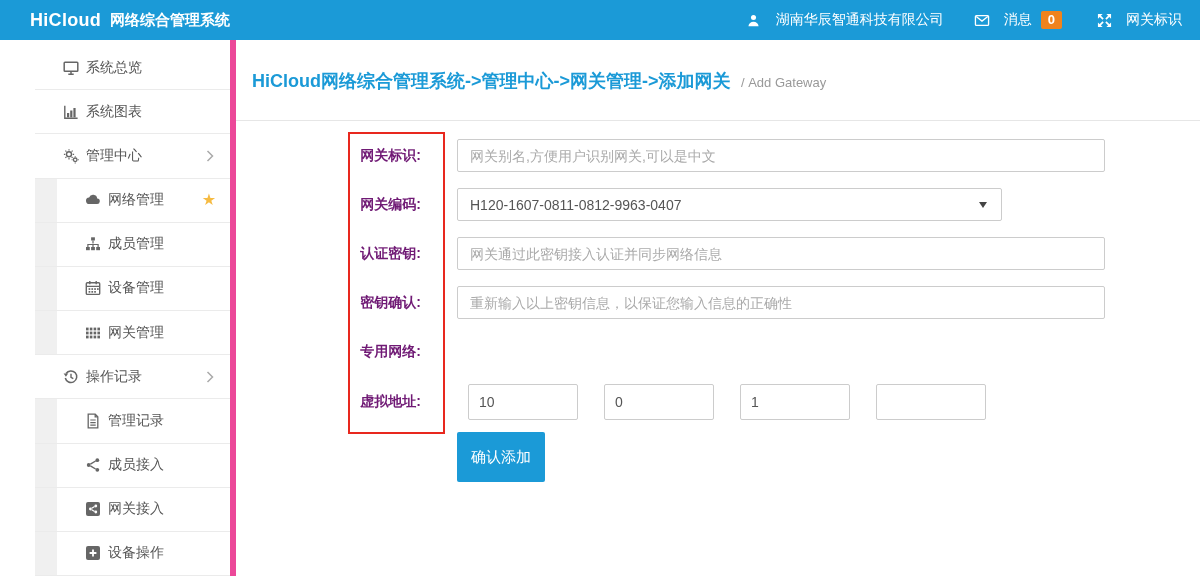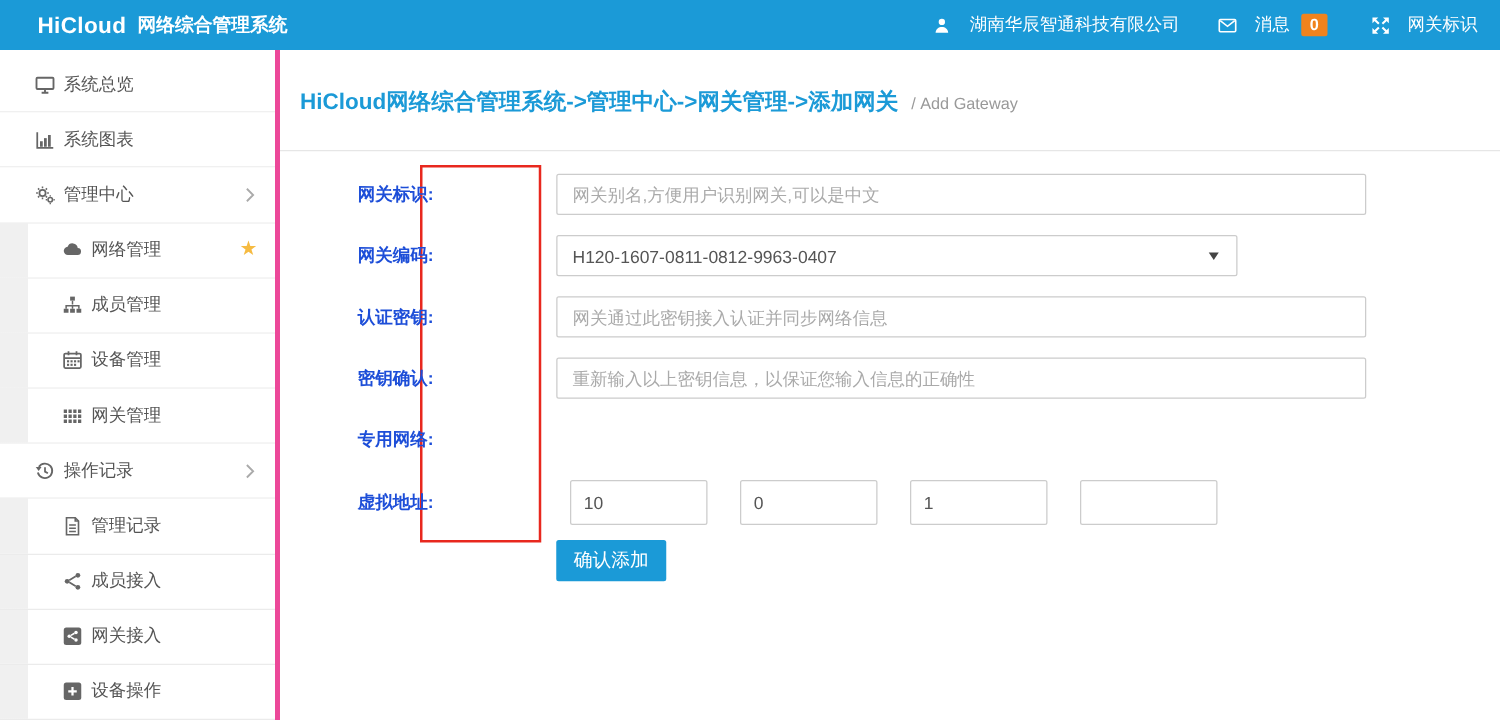--- a/index.html
+++ b/index.html
@@ -15,21 +15,21 @@
   .tb-group { display:flex; align-items:center; gap:7px; cursor:pointer; }
   .tb-company { margin-right:30px; }
   .tb-messages { margin-right:34px; }
   .badge { background:#f0831d; color:#fff; font-weight:bold; font-size:13px;
            padding:1px 7px 2px; border-radius:2px; margin-left:2px; }
 
   
   .wrapper { display:flex; height:536px; }
 
   
-  .sidebar { width:224px; flex:none; background:#fff; border-right:4px solid #ec4899; }
+  .sidebar { width:201px; flex:none; background:#fff; border-right:6px solid #ec4899;margin-left:35px; }
   .nav { list-style:none; height:100%; display:flex; flex-direction:column; padding-top:6px; }
   .nav-item { flex:1; position:relative; display:flex; align-items:center;
               padding-left:28px; border-bottom:1px solid #ebebeb; color:#555;
               font-size:14px; cursor:pointer; background:#fff; }
   .nav-item.sub { padding-left:50px;
                   background:linear-gradient(90deg,#f0f0f0 22px,#ffffff 22px); }
   .nav-icon { width:16px; height:16px; margin-right:7px; display:inline-flex;
               align-items:center; justify-content:center; flex:none; }
   .nav-chevron { position:absolute; right:16px; display:inline-flex; }
   .nav-star { position:absolute; right:14px; color:#f6bb42; font-size:16px; line-height:1; }
@@ -40,38 +40,38 @@
   .crumb-path { color:#1b9ad7; font-size:18px; font-weight:bold; }
   .crumb-suffix { color:#999; font-size:13px; margin-left:6px; }
   .divider { position:absolute; top:80px; left:0; right:0; border-top:1px solid #e6e6e6; }
 
   .red-box { position:absolute; left:112px; top:92px; width:97px; height:302px;
              border:2px solid #e8281e; pointer-events:none; }
 
   .gateway-form { position:absolute; top:99px; left:0; right:0; }
   .form-row { display:flex; align-items:center; height:33px; margin-bottom:16px; }
   .form-row.ip-row { height:36px; margin-bottom:12px; }
-  .form-label { width:221px; flex:none; text-align:center; padding-right:36px;
-                font-size:14px; font-weight:bold; color:#1d4ed8; }
+  .form-label { width:221px; flex:none; text-align:right; padding-right:36px;
+                font-size:14px; font-weight:bold; color:#701a75; }
   .text-input { width:648px; height:33px; border:1px solid #ccc; border-radius:2px;
                 padding:0 12px; font-size:14px; color:#555; font-family:inherit;
                 outline:none; background:#fff; }
   .text-input::placeholder { color:#aaa; }
   .select-box { width:545px; height:33px; border:1px solid #ccc; border-radius:2px;
                 padding:0 12px; display:flex; align-items:center; position:relative;
                 font-size:14px; color:#555; cursor:pointer; background:#fff; }
   .caret { position:absolute; right:14px; width:0; height:0;
            border-left:4.5px solid transparent; border-right:4.5px solid transparent;
            border-top:6px solid #444; }
   .ip-input { width:110px; height:36px; border:1px solid #ccc; border-radius:2px;
               padding:0 10px; font-size:14px; color:#555; font-family:inherit;
               outline:none; margin-right:26px; background:#fff; }
   .ip-input:first-of-type { margin-left:11px; }
   .btn-row { margin-top:1px; }
-  .submit-btn { margin-left:221px; width:88px; height:33px; background:#1b9ad7;
+  .submit-btn { margin-left:221px; width:88px; height:50px; background:#1b9ad7;
                 color:#fff; border:none; border-radius:2px; font-size:15px;
                 font-family:inherit; cursor:pointer; }
 </style>
 </head>
 <body>
 
 <header class="topbar">
   <span class="brand">HiCloud</span>
   <span class="product">网络综合管理系统</span>
 

